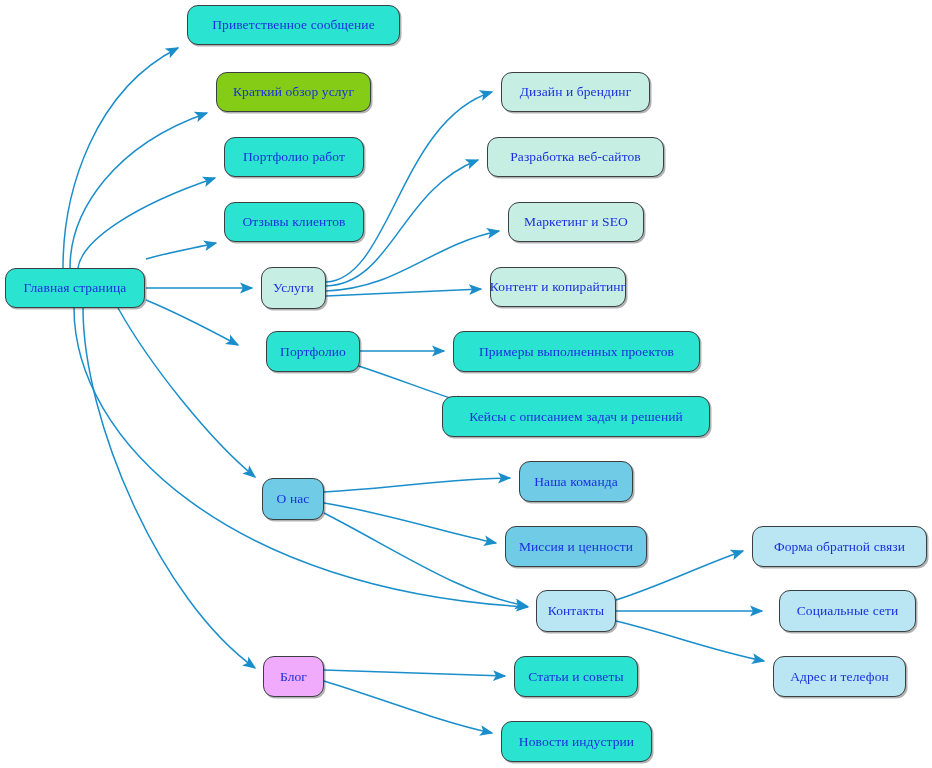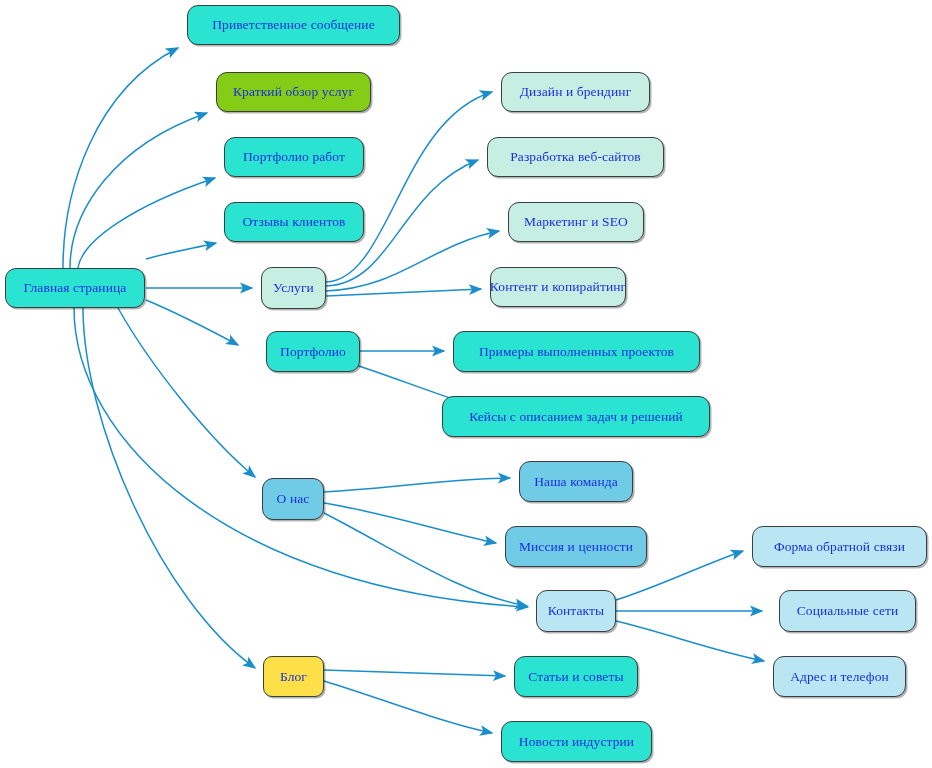--- a/index.html
+++ b/index.html
@@ -104,21 +104,21 @@
       </div>
       <div class="node" style="left: 261px; top: 267px; width: 65px; height: 42px; background: rgb(198, 238, 226); border-color: rgb(58, 63, 65); color: rgb(26, 48, 224);">
         <span class="node-label">Услуги</span>
       </div>
       <div class="node" style="left: 254px; top: 331px; width: 94px; height: 41px; background: rgb(42, 227, 208); border-color: rgb(58, 63, 65); color: rgb(26, 48, 224); margin-left: 12px;">
         <span class="node-label">Портфолио</span>
       </div>
       <div class="node" style="left: 262px; top: 478px; width: 62px; height: 42px; background: rgb(111, 203, 230); border-color: rgb(58, 63, 65); color: rgb(26, 48, 224);">
         <span class="node-label">О нас</span>
       </div>
-      <div class="node" style="left: 263px; top: 656px; width: 61px; height: 41px; background: #fde047; border-color: rgb(58, 63, 65); color: rgb(26, 48, 224); border-radius: 9px;">
+      <div class="node" style="left: 263px; top: 656px; width: 61px; height: 41px; background: #f0abfc; border-color: rgb(58, 63, 65); color: rgb(26, 48, 224);">
         <span class="node-label">Блог</span>
       </div>
       <div class="node" style="left: 501px; top: 72px; width: 149px; height: 40px; background: rgb(198, 238, 226); border-color: rgb(58, 63, 65); color: rgb(26, 48, 224);">
         <span class="node-label">Дизайн и брендинг</span>
       </div>
       <div class="node" style="left: 487px; top: 137px; width: 177px; height: 40px; background: rgb(198, 238, 226); border-color: rgb(58, 63, 65); color: rgb(26, 48, 224);">
         <span class="node-label">Разработка веб-сайтов</span>
       </div>
       <div class="node" style="left: 508px; top: 202px; width: 136px; height: 40px; background: rgb(198, 238, 226); border-color: rgb(58, 63, 65); color: rgb(26, 48, 224);">
         <span class="node-label">Маркетинг и SEO</span>

